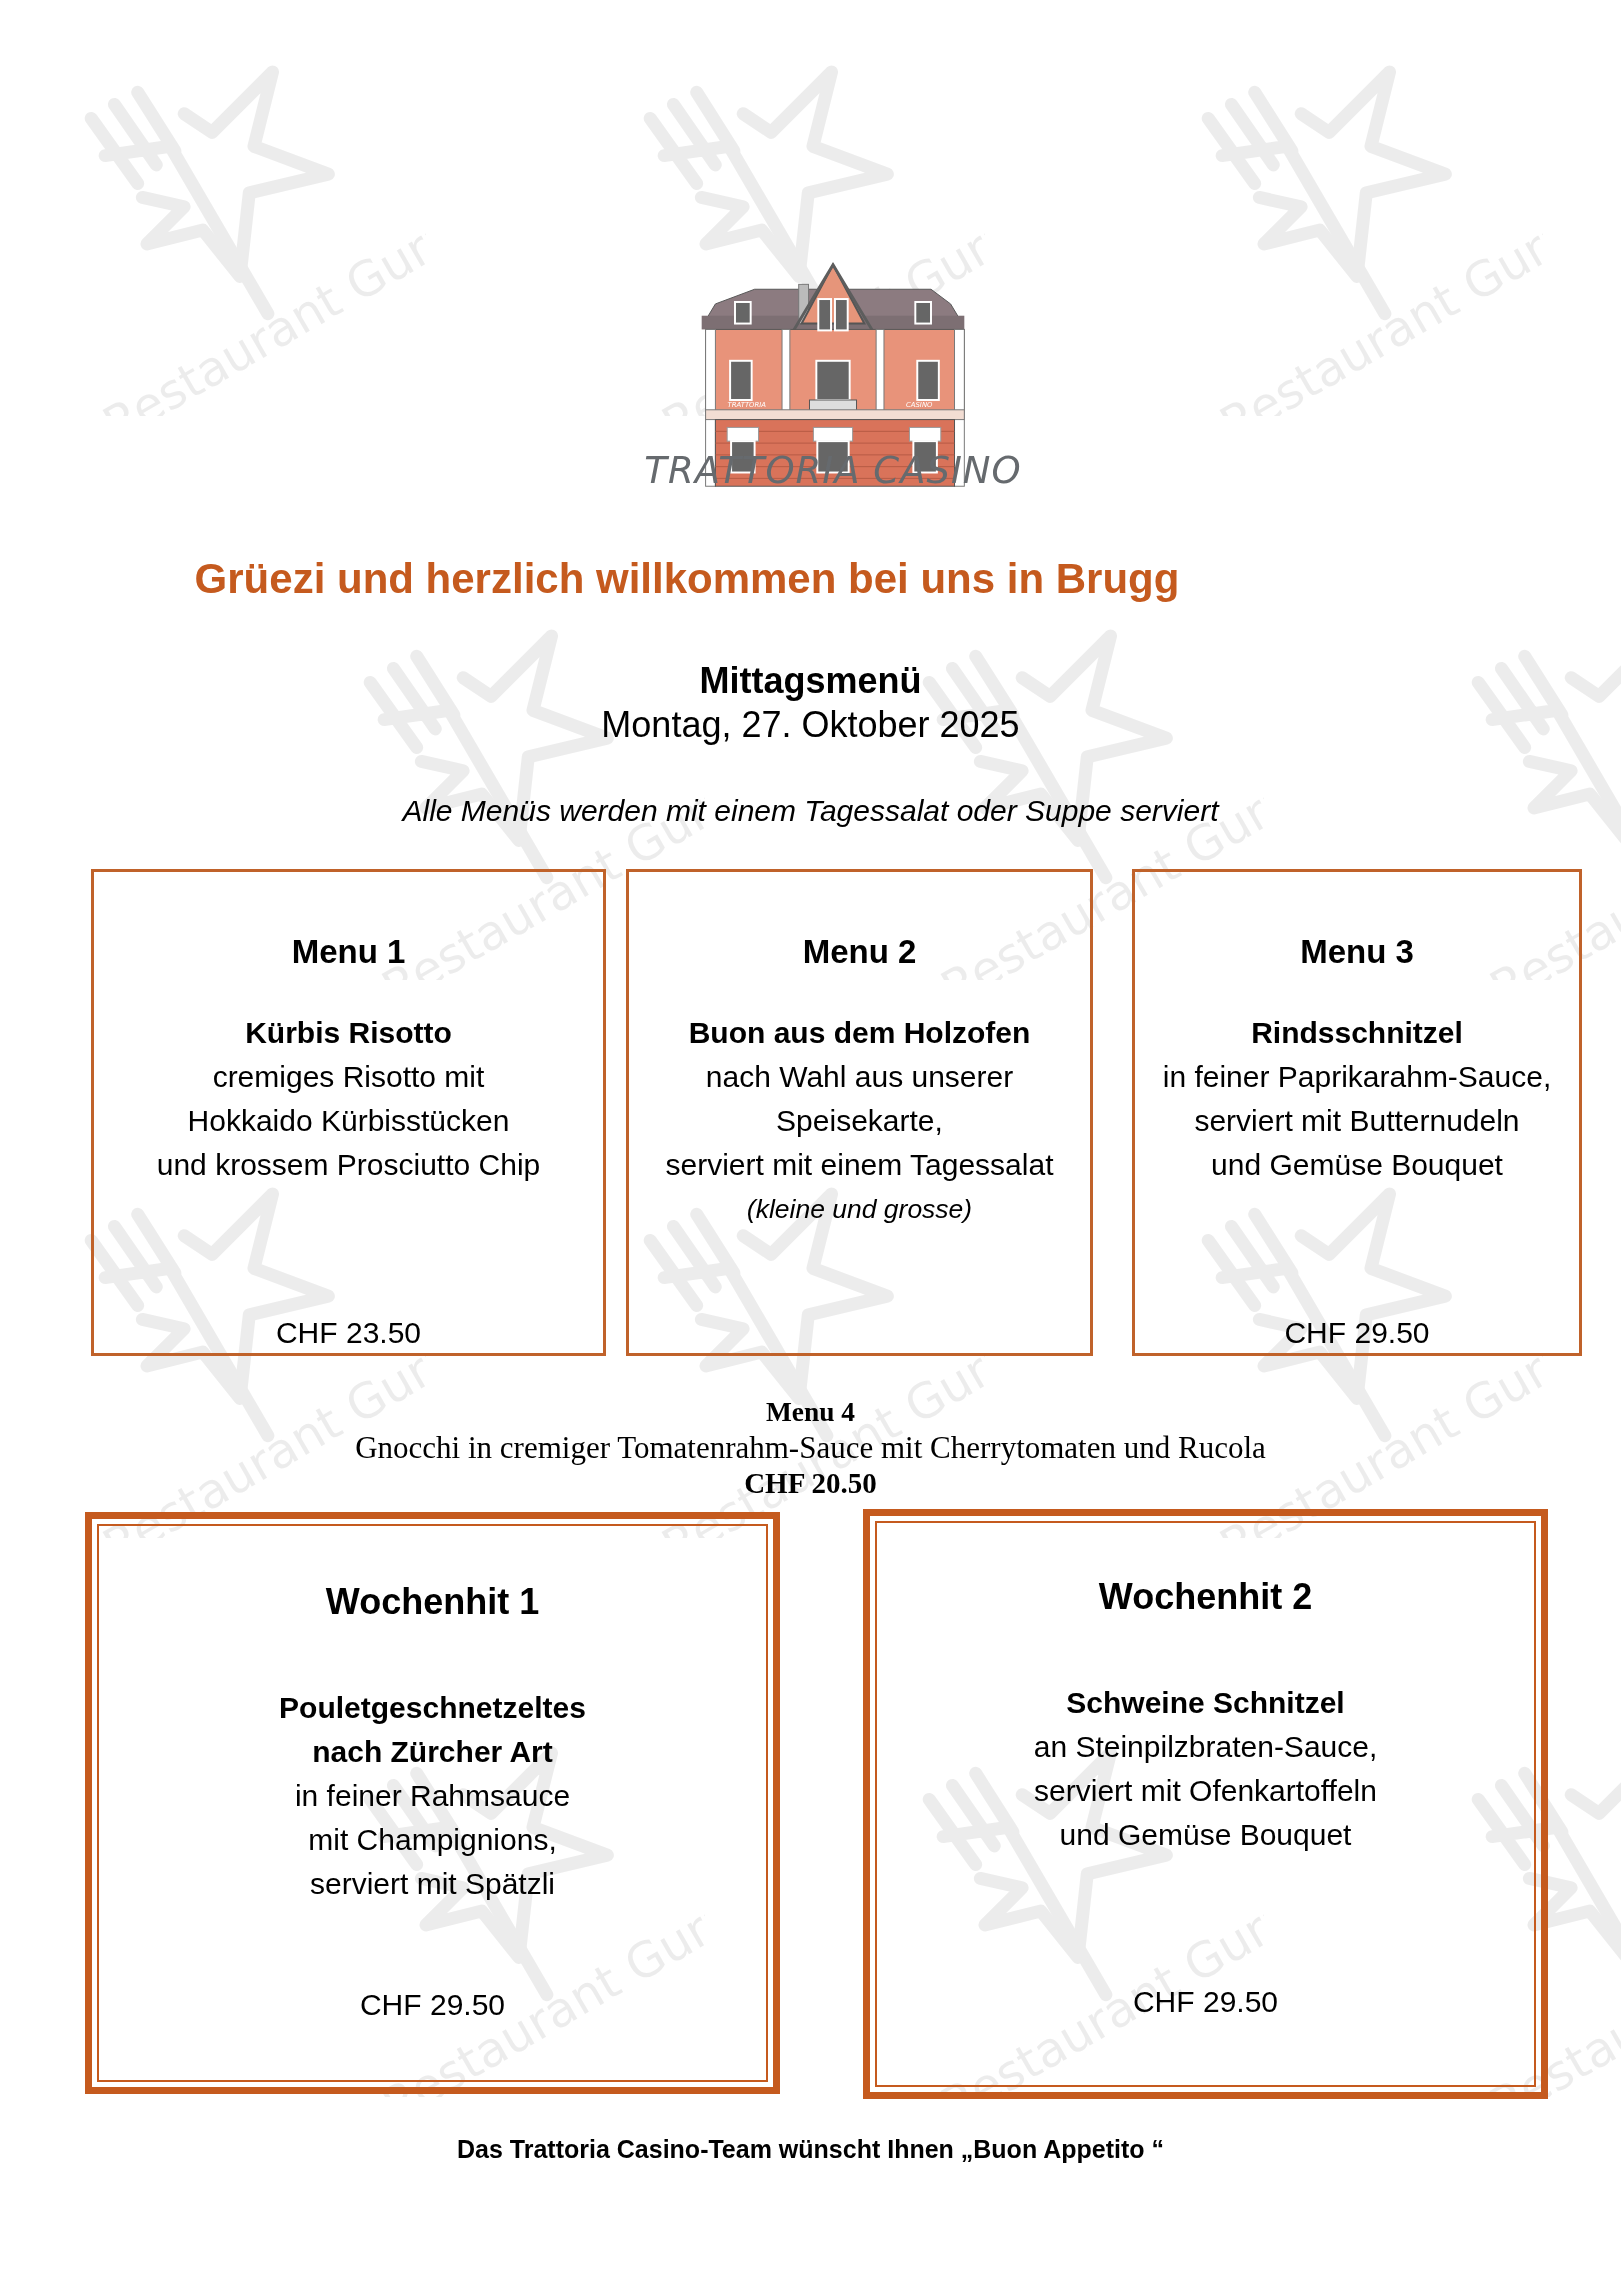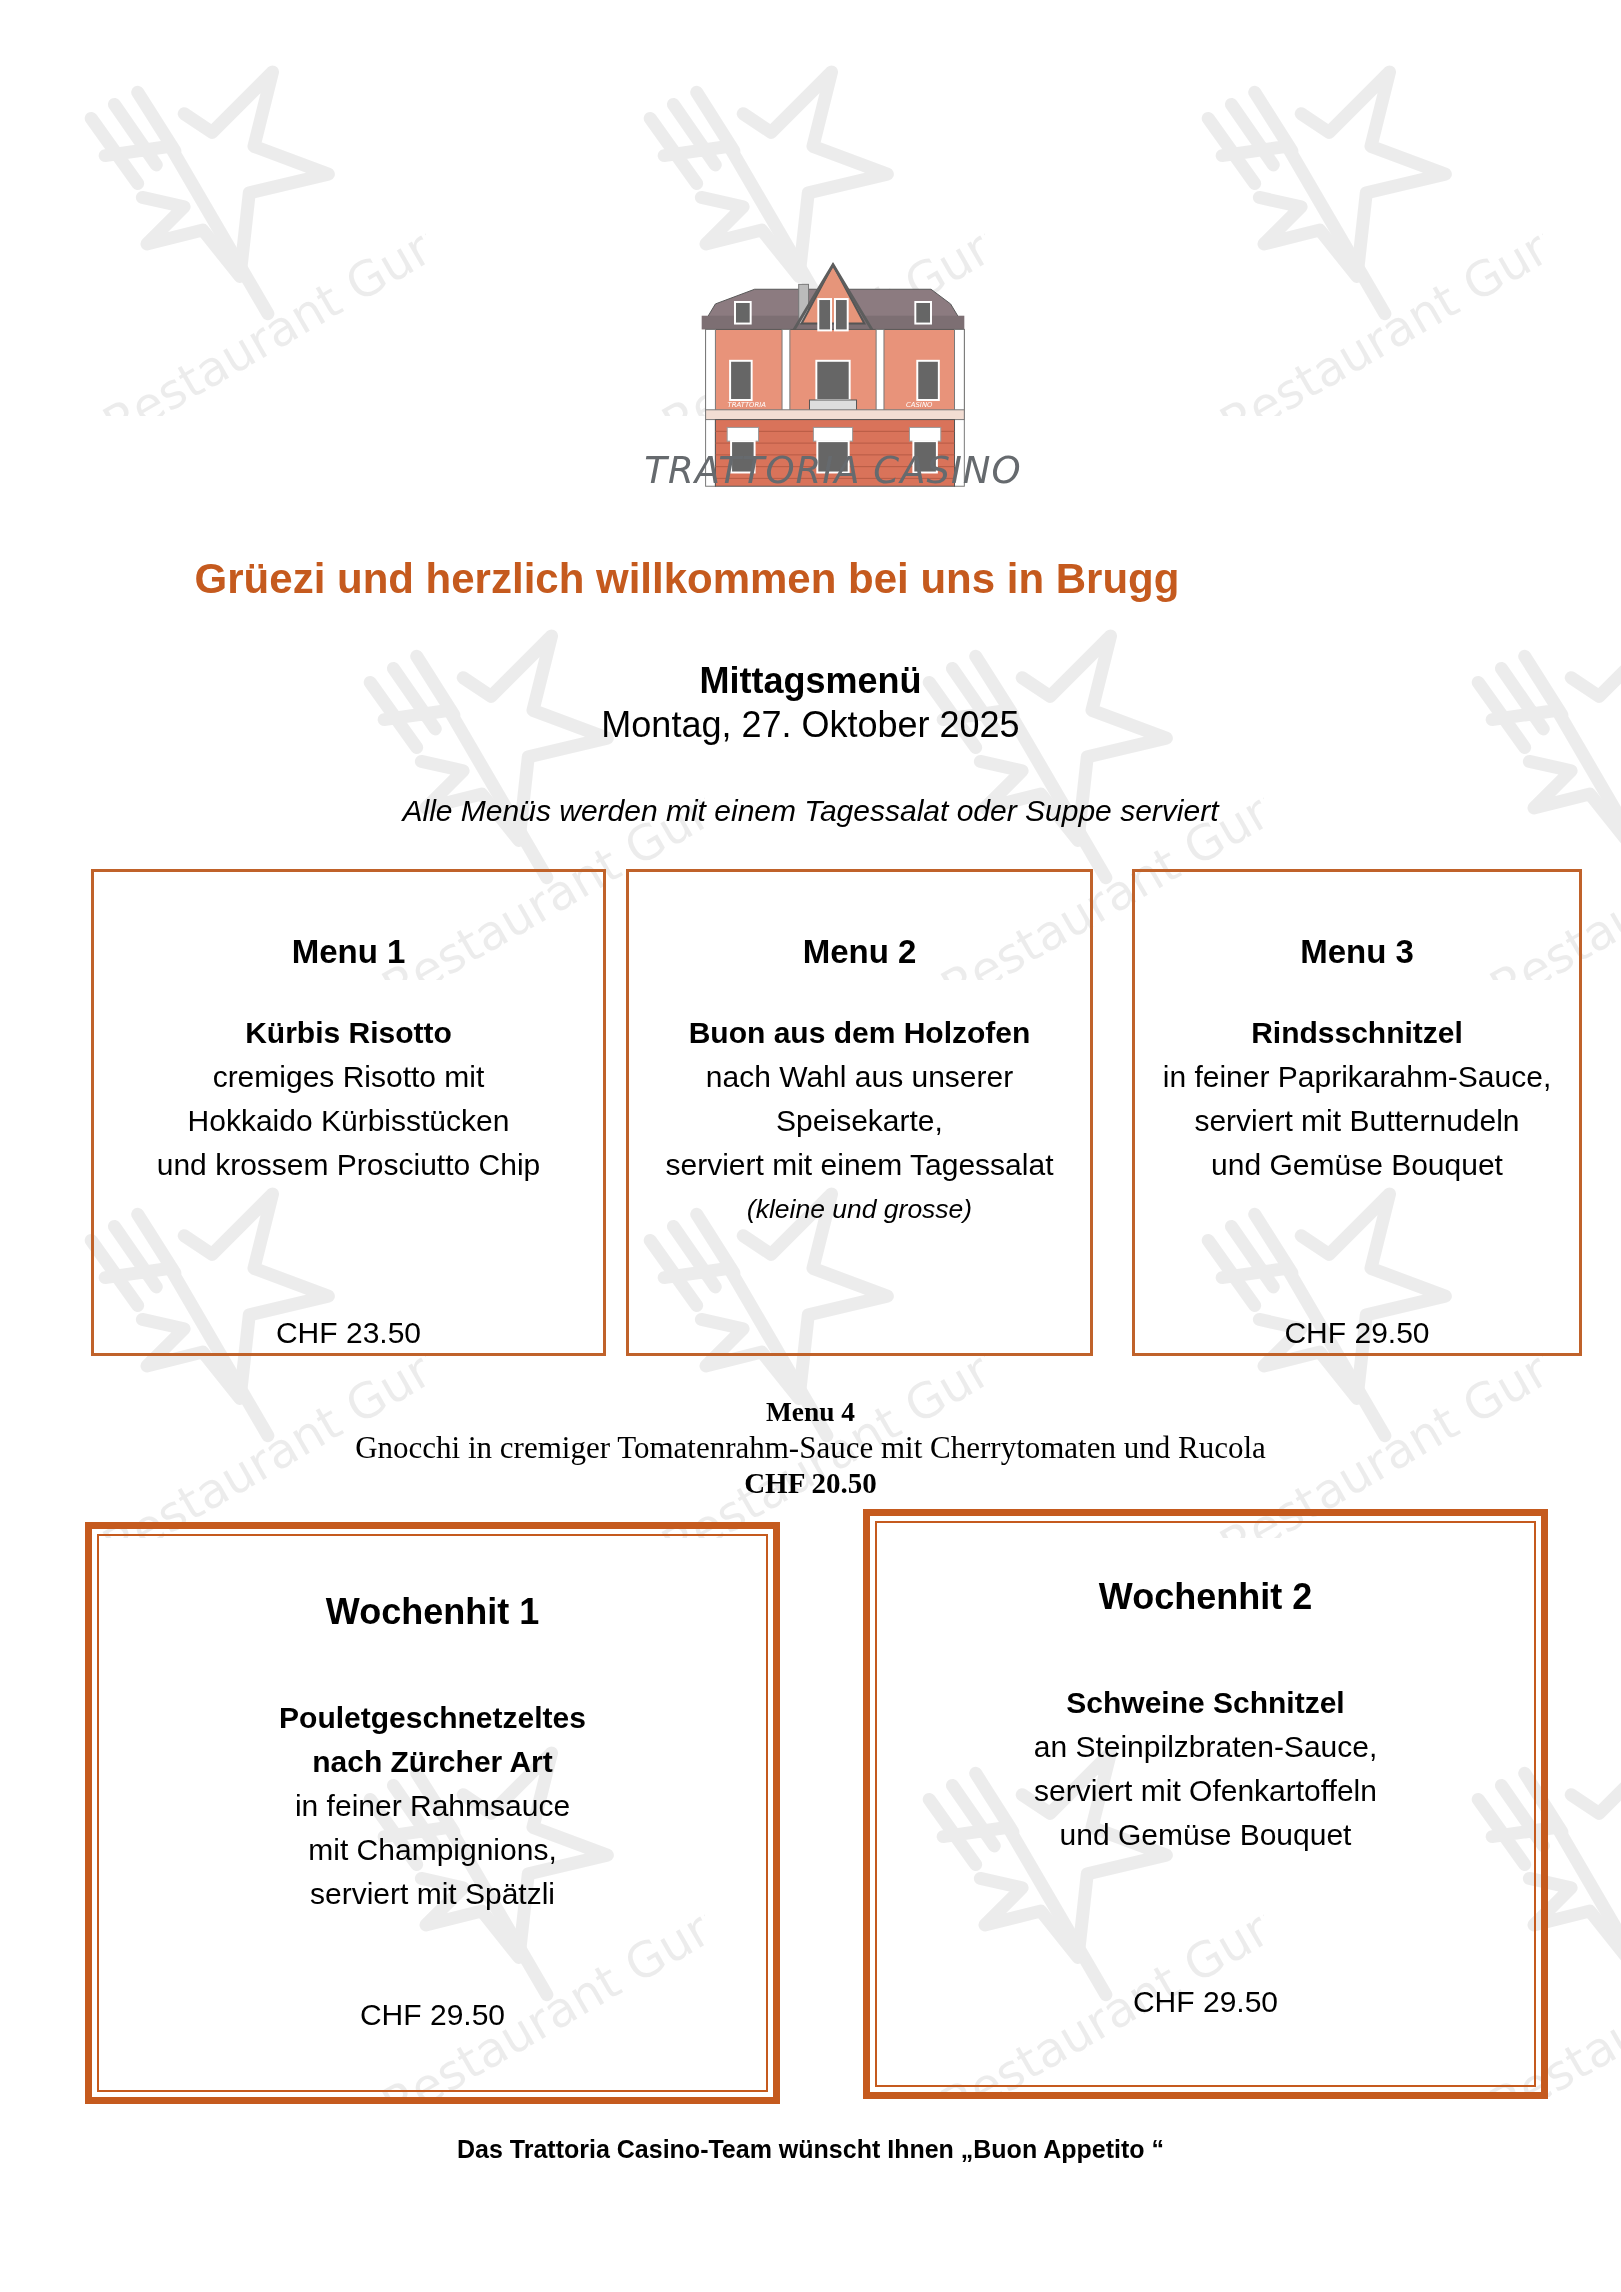--- a/index.html
+++ b/index.html
@@ -265,21 +265,21 @@
   </div>
   <div class="price">CHF 29.50</div>
 </div>
 
 <div class="menu4">
   <div class="label">Menu 4</div>
   <div class="desc">Gnocchi in cremiger Tomatenrahm-Sauce mit Cherrytomaten und Rucola</div>
   <div class="price">CHF 20.50</div>
 </div>
 
-<div class="hit-box" style="left:85px; top:1512px; width:695px; height:582px;margin-top:10px;">
+<div class="hit-box" style="left:85px; top:1512px; width:695px; height:582px;">
   <div class="title" style="top:62px;">Wochenhit 1</div>
   <div class="body" style="top:167px;">
     <div class="dish">Pouletgeschnetzeltes</div>
     <div class="dish">nach Zürcher Art</div>
     <div>in feiner Rahmsauce</div>
     <div>mit Champignions,</div>
     <div>serviert mit Spätzli</div>
   </div>
   <div class="price" style="top:469px;">CHF 29.50</div>
 </div>

